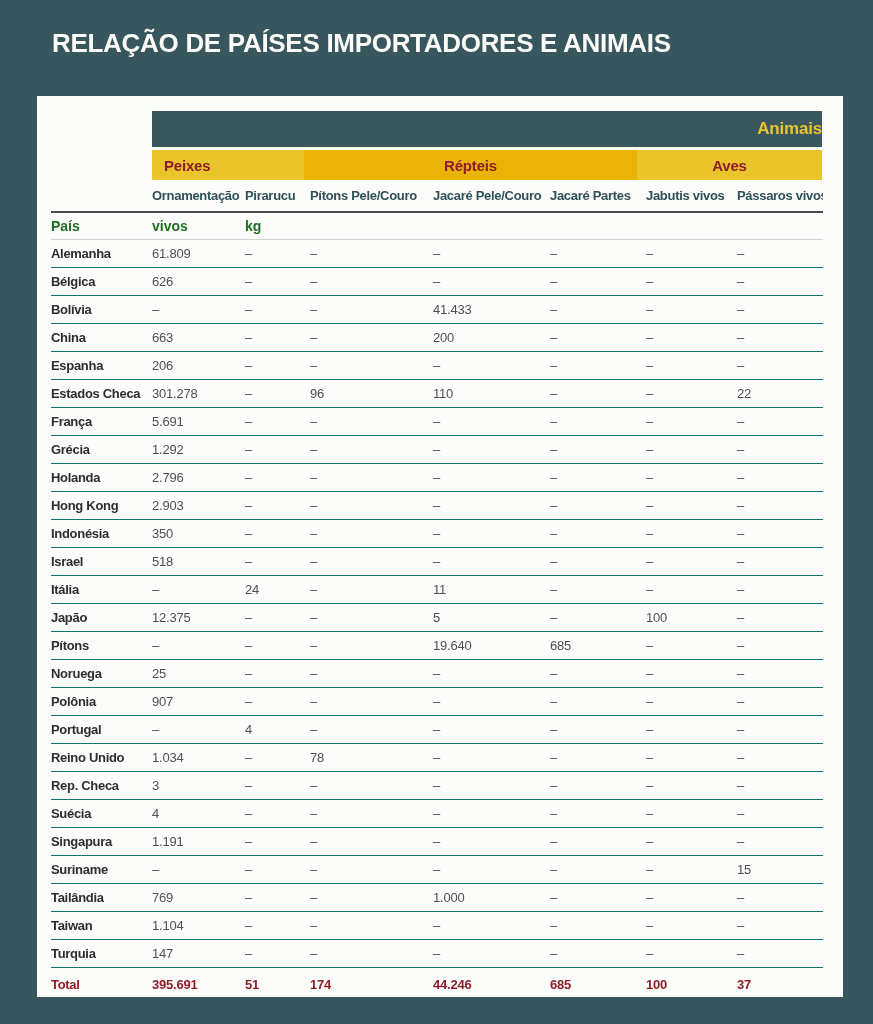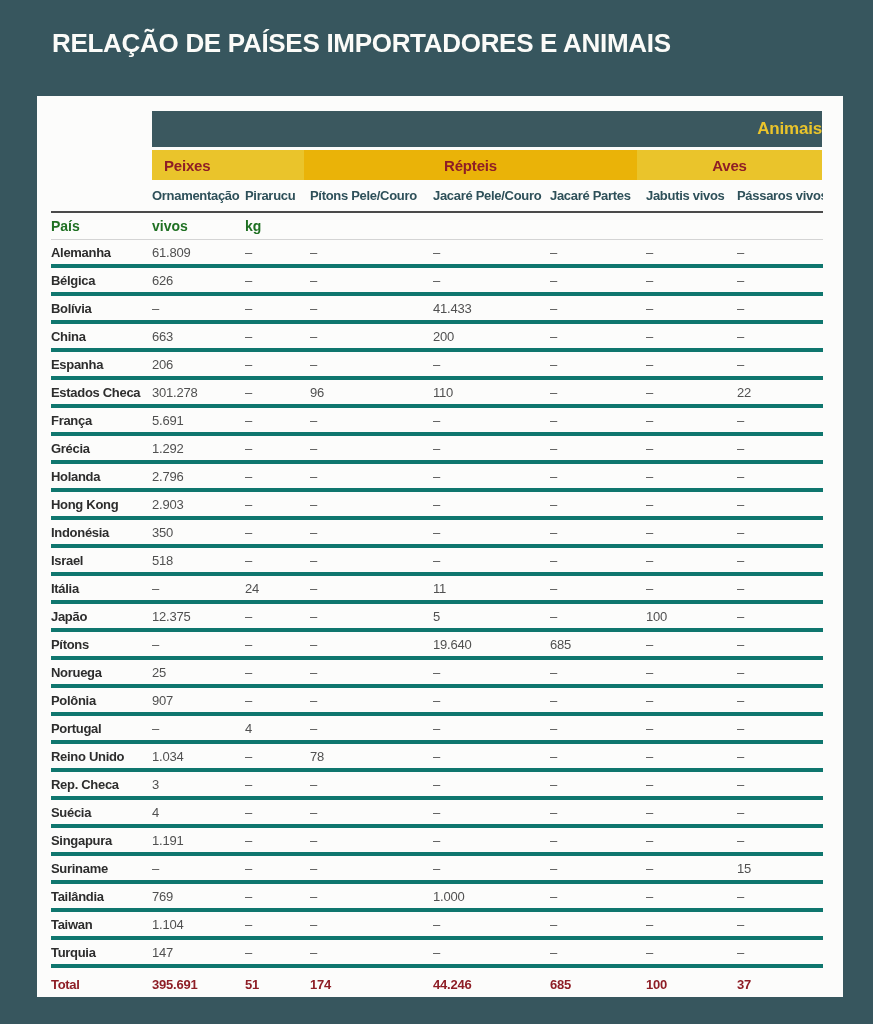--- a/index.html
+++ b/index.html
@@ -38,21 +38,21 @@
   }
   .grid > div { padding-right:4px; white-space:nowrap; overflow:hidden; }
   .colhead { height:31px; }
   .colhead > div {
     color:#2E5059; font-weight:bold; font-size:13px; letter-spacing:-0.3px;
   }
   .units {
     height:29px; border-top:2px solid #4A4A4A; border-bottom:1px solid #D4D4D4;
   }
   .units > div { color:#1F7022; font-weight:bold; font-size:14px; }
-  .row { height:28px; border-bottom:4px solid #0f766e; }
+  .row { height:28px; border-bottom:1px solid #0f766e; }
   .row .country { font-weight:bold; color:#2D2D2D; font-size:13px; letter-spacing:-0.3px; }
   .row .val { color:#505050; font-size:13px; letter-spacing:-0.2px; }
   .row.total { border-bottom:none; height:32px; }
   .row.total .country, .row.total .val { color:#8E1E26; font-weight:bold; }
 </style>
 </head>
 <body>
 
 <div class="title">
   <div>RELAÇÃO DE PAÍSES IMPORTADORES E ANIMAIS</div>

